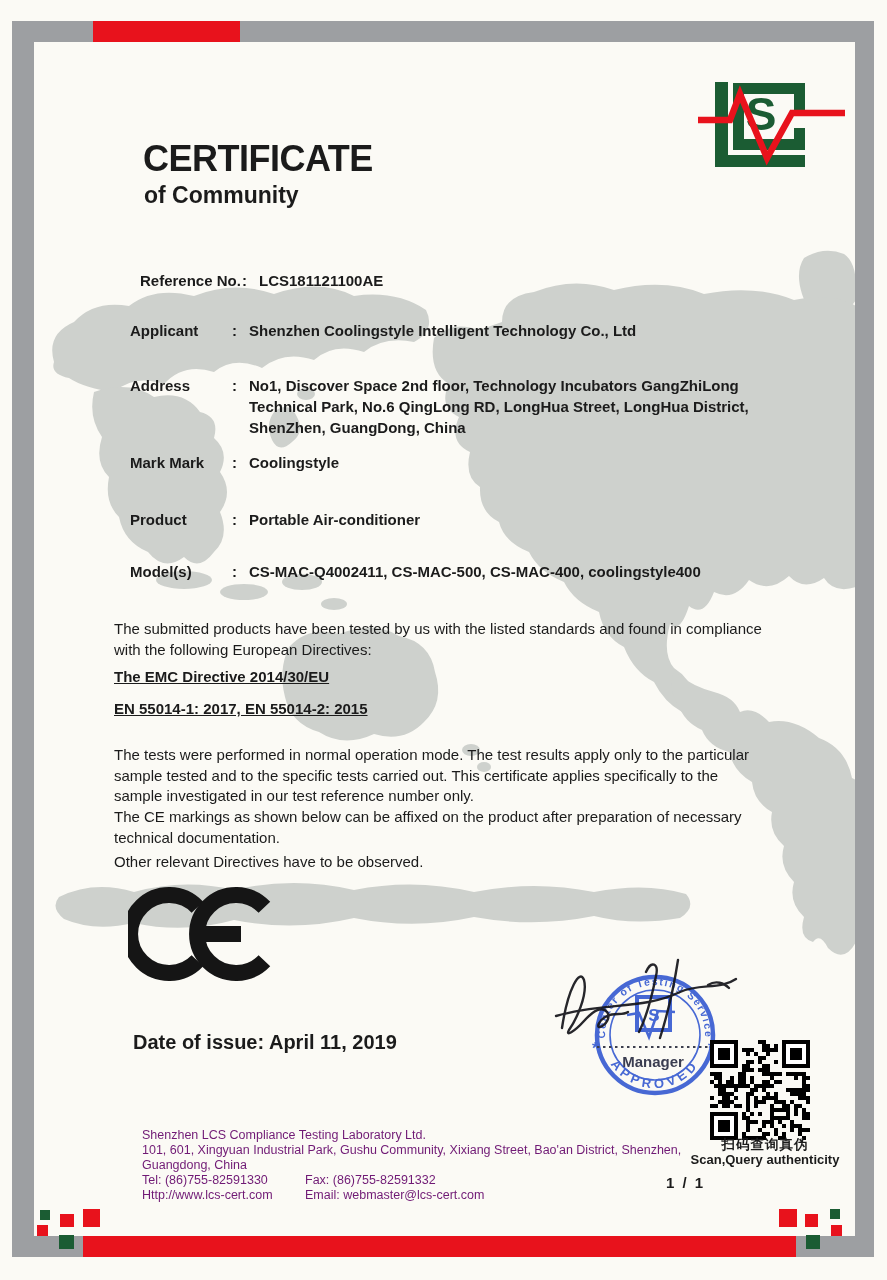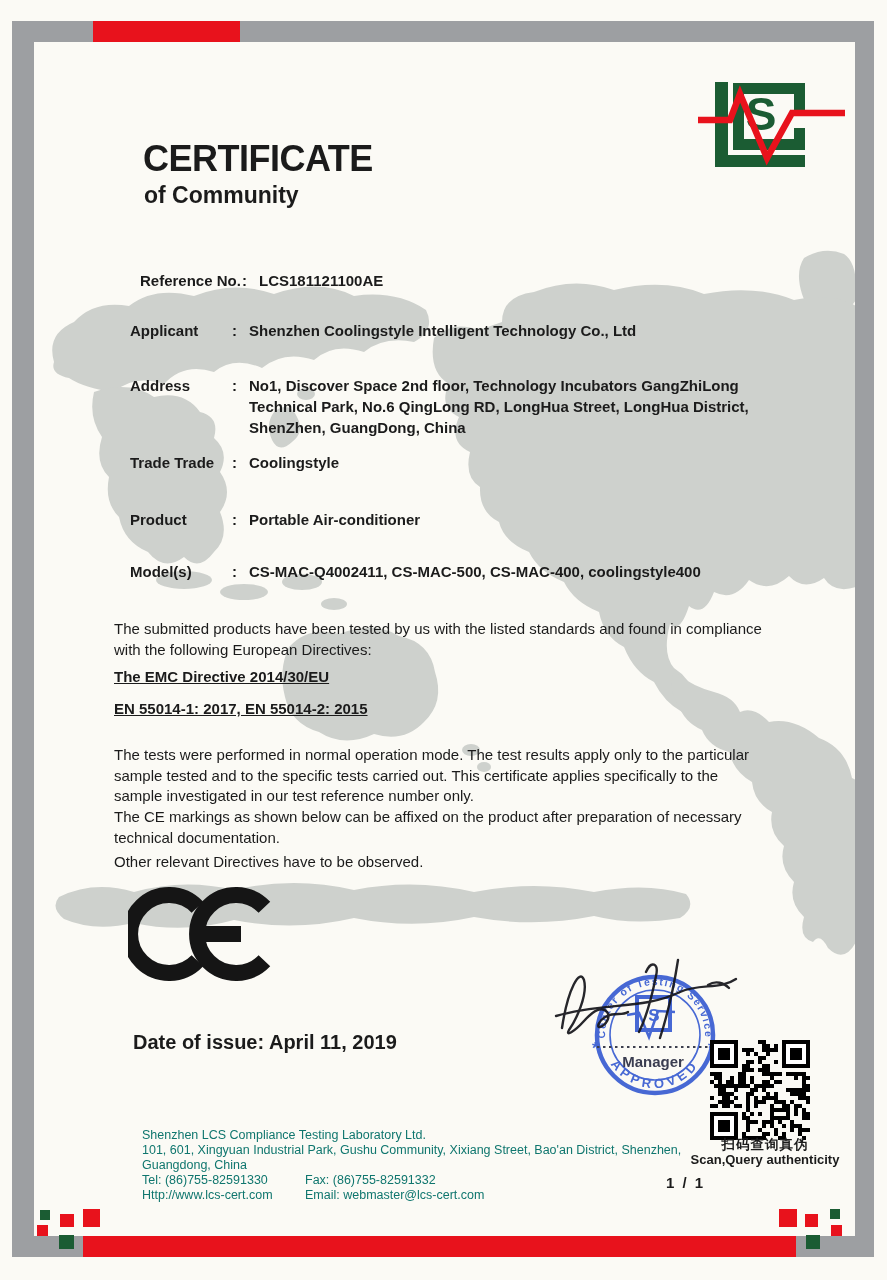--- a/index.html
+++ b/index.html
@@ -41,21 +41,21 @@
   
   .stamp { position:absolute; left:575px; top:955px; z-index:3; opacity:0.88; }
   .signature { position:absolute; left:548px; top:950px; z-index:4; }
   .qr { position:absolute; left:710px; top:1040px; z-index:3; background:#fbfaf5; }
   .qr-caption { position:absolute; left:690px; width:150px; z-index:3;
                 text-align:center; font-weight:bold; }
   .qr-caption.zh { top:1136px; font-size:13.5px; letter-spacing:1px; }
   .qr-caption.en { top:1152px; font-size:13px; }
   
   .footer { position:absolute; left:142px; top:1128px; z-index:2;
-            font-size:12.5px; line-height:15px; color:#0f766e; }
+            font-size:12.5px; line-height:15px; color:#701a75; }
   .footer .cols { display:flex; }
   .footer .c1 { width:163px; }
   .page-num { position:absolute; left:666px; top:1174px; z-index:2;
               font-size:15px; font-weight:bold; letter-spacing:2px; }
 </style>
 </head>
 <body>
 
 <div class="page">
 
@@ -129,21 +129,21 @@
     <span class="f-label">Applicant</span>
     <span class="f-colon">:</span>
     <span class="f-value">Shenzhen Coolingstyle Intelligent Technology Co., Ltd</span>
   </div>
   <div class="field-row" style="top:375px;">
     <span class="f-label">Address</span>
     <span class="f-colon">:</span>
     <span class="f-value">No1, Discover Space 2nd floor, Technology Incubators GangZhiLong Technical Park, No.6 QingLong RD, LongHua Street, LongHua District, ShenZhen, GuangDong, China</span>
   </div>
   <div class="field-row" style="top:452px;">
-    <span class="f-label">Trade Trade</span>
+    <span class="f-label">Mark Mark</span>
     <span class="f-colon">:</span>
     <span class="f-value">Coolingstyle</span>
   </div>
   <div class="field-row" style="top:509px;">
     <span class="f-label">Product</span>
     <span class="f-colon">:</span>
     <span class="f-value">Portable Air-conditioner</span>
   </div>
   <div class="field-row" style="top:561px;">
     <span class="f-label">Model(s)</span>

